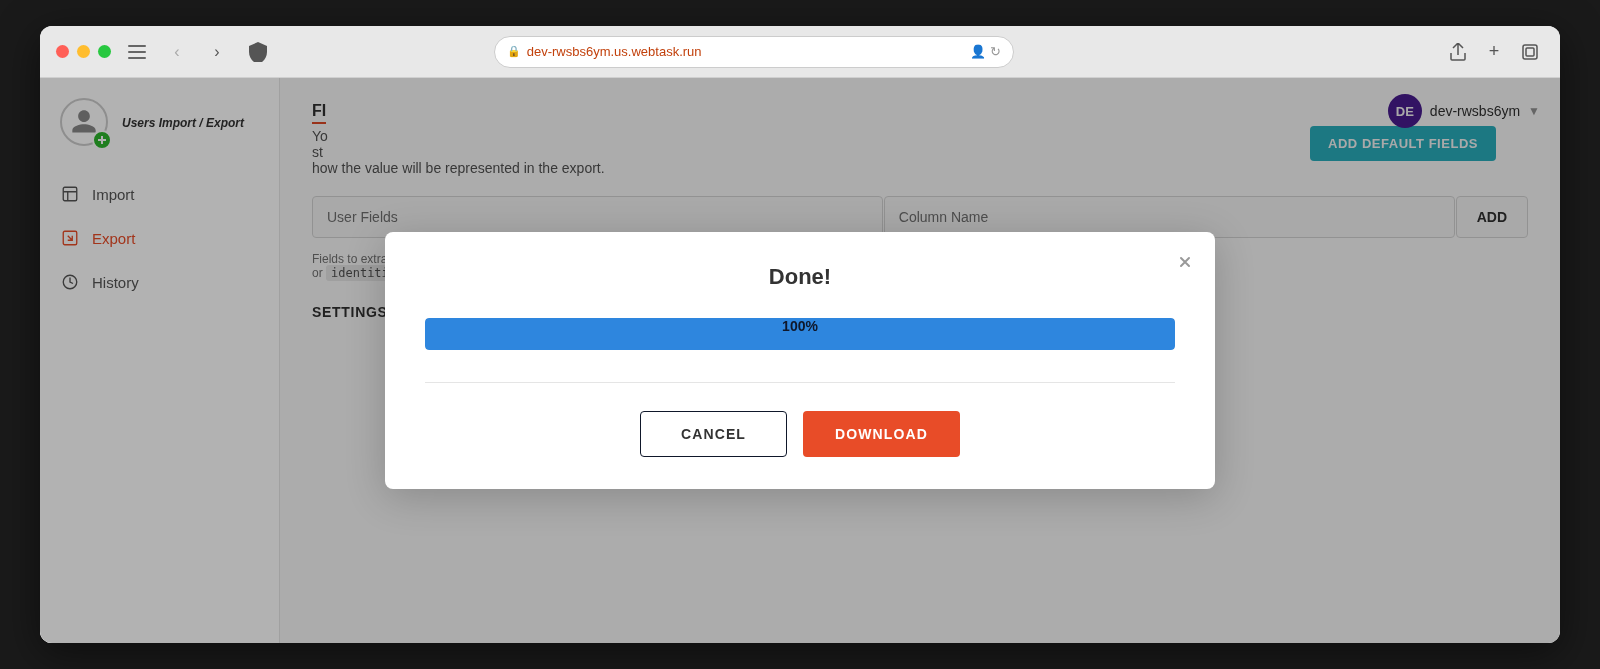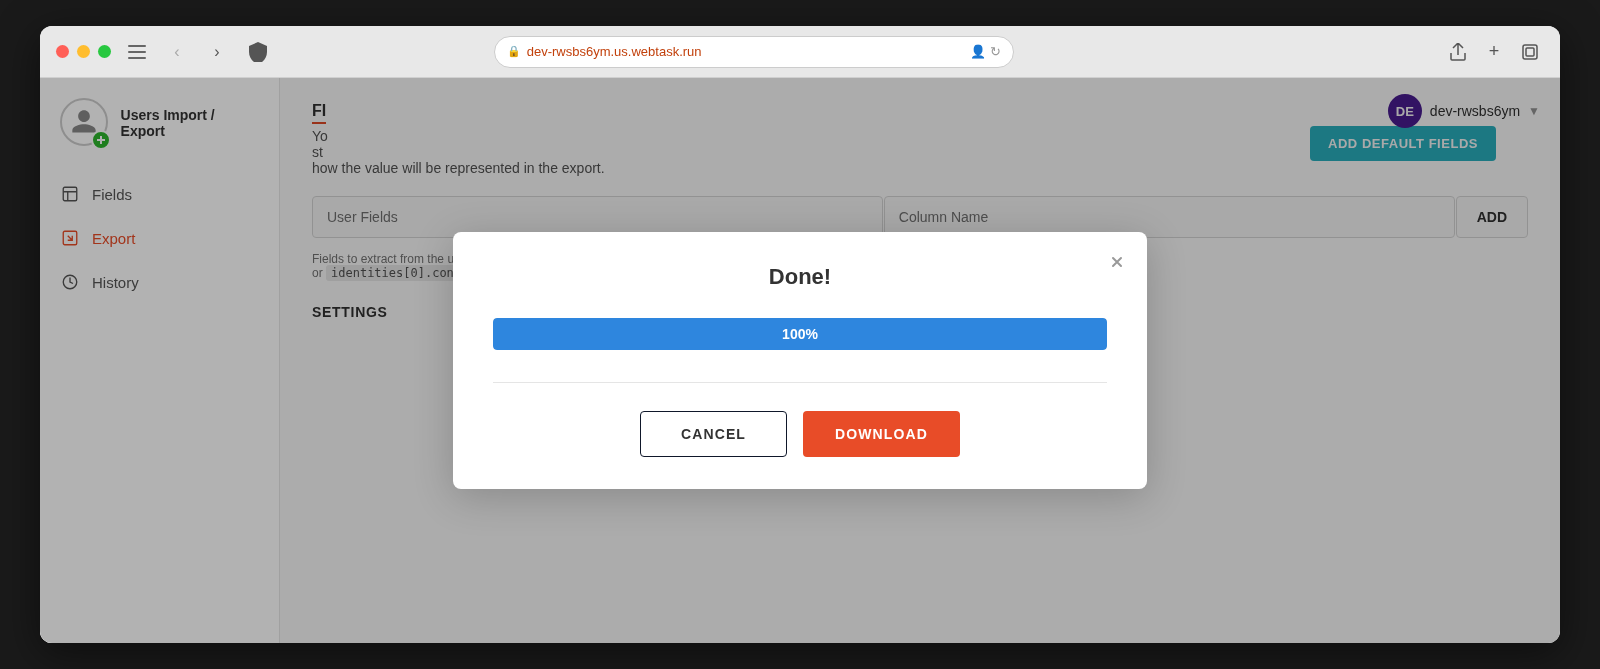--- a/index.html
+++ b/index.html
@@ -161,23 +161,24 @@
       border-radius: 50%;
       display: flex;
       align-items: center;
       justify-content: center;
       color: white;
       font-size: 10px;
       border: 2px solid white;
     }
 
     .sidebar-title {
-      font-size: 14px;
+      font-size: 12px;
       font-weight: 600;
       color: #333;
+      font-style: italic;
     }
 
     .sidebar-nav {
       padding: 0;
     }
 
     .sidebar-item {
       display: flex;
       align-items: center;
       padding: 12px 20px;
@@ -335,21 +336,21 @@
       background: rgba(0,0,0,0.3);
       display: flex;
       align-items: center;
       justify-content: center;
       z-index: 100;
     }
 
     .modal {
       background: white;
       border-radius: 8px;
-      width: 694px;
+      width: 830px;
       padding: 32px 40px;
       position: relative;
       box-shadow: 0 8px 40px rgba(0,0,0,0.2);
     }
 
     .modal-title {
       font-size: 22px;
       font-weight: 600;
       color: #333;
       text-align: center;
@@ -379,23 +380,23 @@
       background: #e0e0e0;
       border-radius: 4px;
       overflow: hidden;
       margin-bottom: 32px;
     }
 
     .progress-bar-fill {
       height: 100%;
       background: #2e86de;
       display: flex;
-      align-items: center;
-      justify-content: center;
-      color: #ffffff;
+      align-items: flex-start;
+      justify-content: center;
+      color: #0f172a;
       font-size: 14px;
       font-weight: 600;
       border-radius: 4px;
     }
 
     .modal-divider {
       border: none;
       border-top: 1px solid #e5e5e5;
       margin-bottom: 28px;
     }
@@ -507,21 +508,21 @@
 
       <nav class="sidebar-nav">
         <div class="sidebar-item">
           <div class="sidebar-item-icon">
             <svg width="18" height="18" viewBox="0 0 24 24" fill="none" stroke="#555" stroke-width="1.8">
               <rect x="3" y="3" width="18" height="18" rx="2"></rect>
               <line x1="3" y1="9" x2="21" y2="9"></line>
               <line x1="9" y1="21" x2="9" y2="9"></line>
             </svg>
           </div>
-          <span>Fields</span>
+          <span>Import</span>
         </div>
 
         <div class="sidebar-item active">
           <div class="sidebar-item-icon">
             <svg width="18" height="18" viewBox="0 0 24 24" fill="none" stroke="#e84c28" stroke-width="1.8">
               <rect x="3" y="3" width="18" height="18" rx="2"></rect>
               <path d="M9 9l6 6M15 9v6H9" stroke="#e84c28" stroke-width="1.8"></path>
             </svg>
           </div>
           <span style="color:#e84c28;text-align:center;">Export</span>

